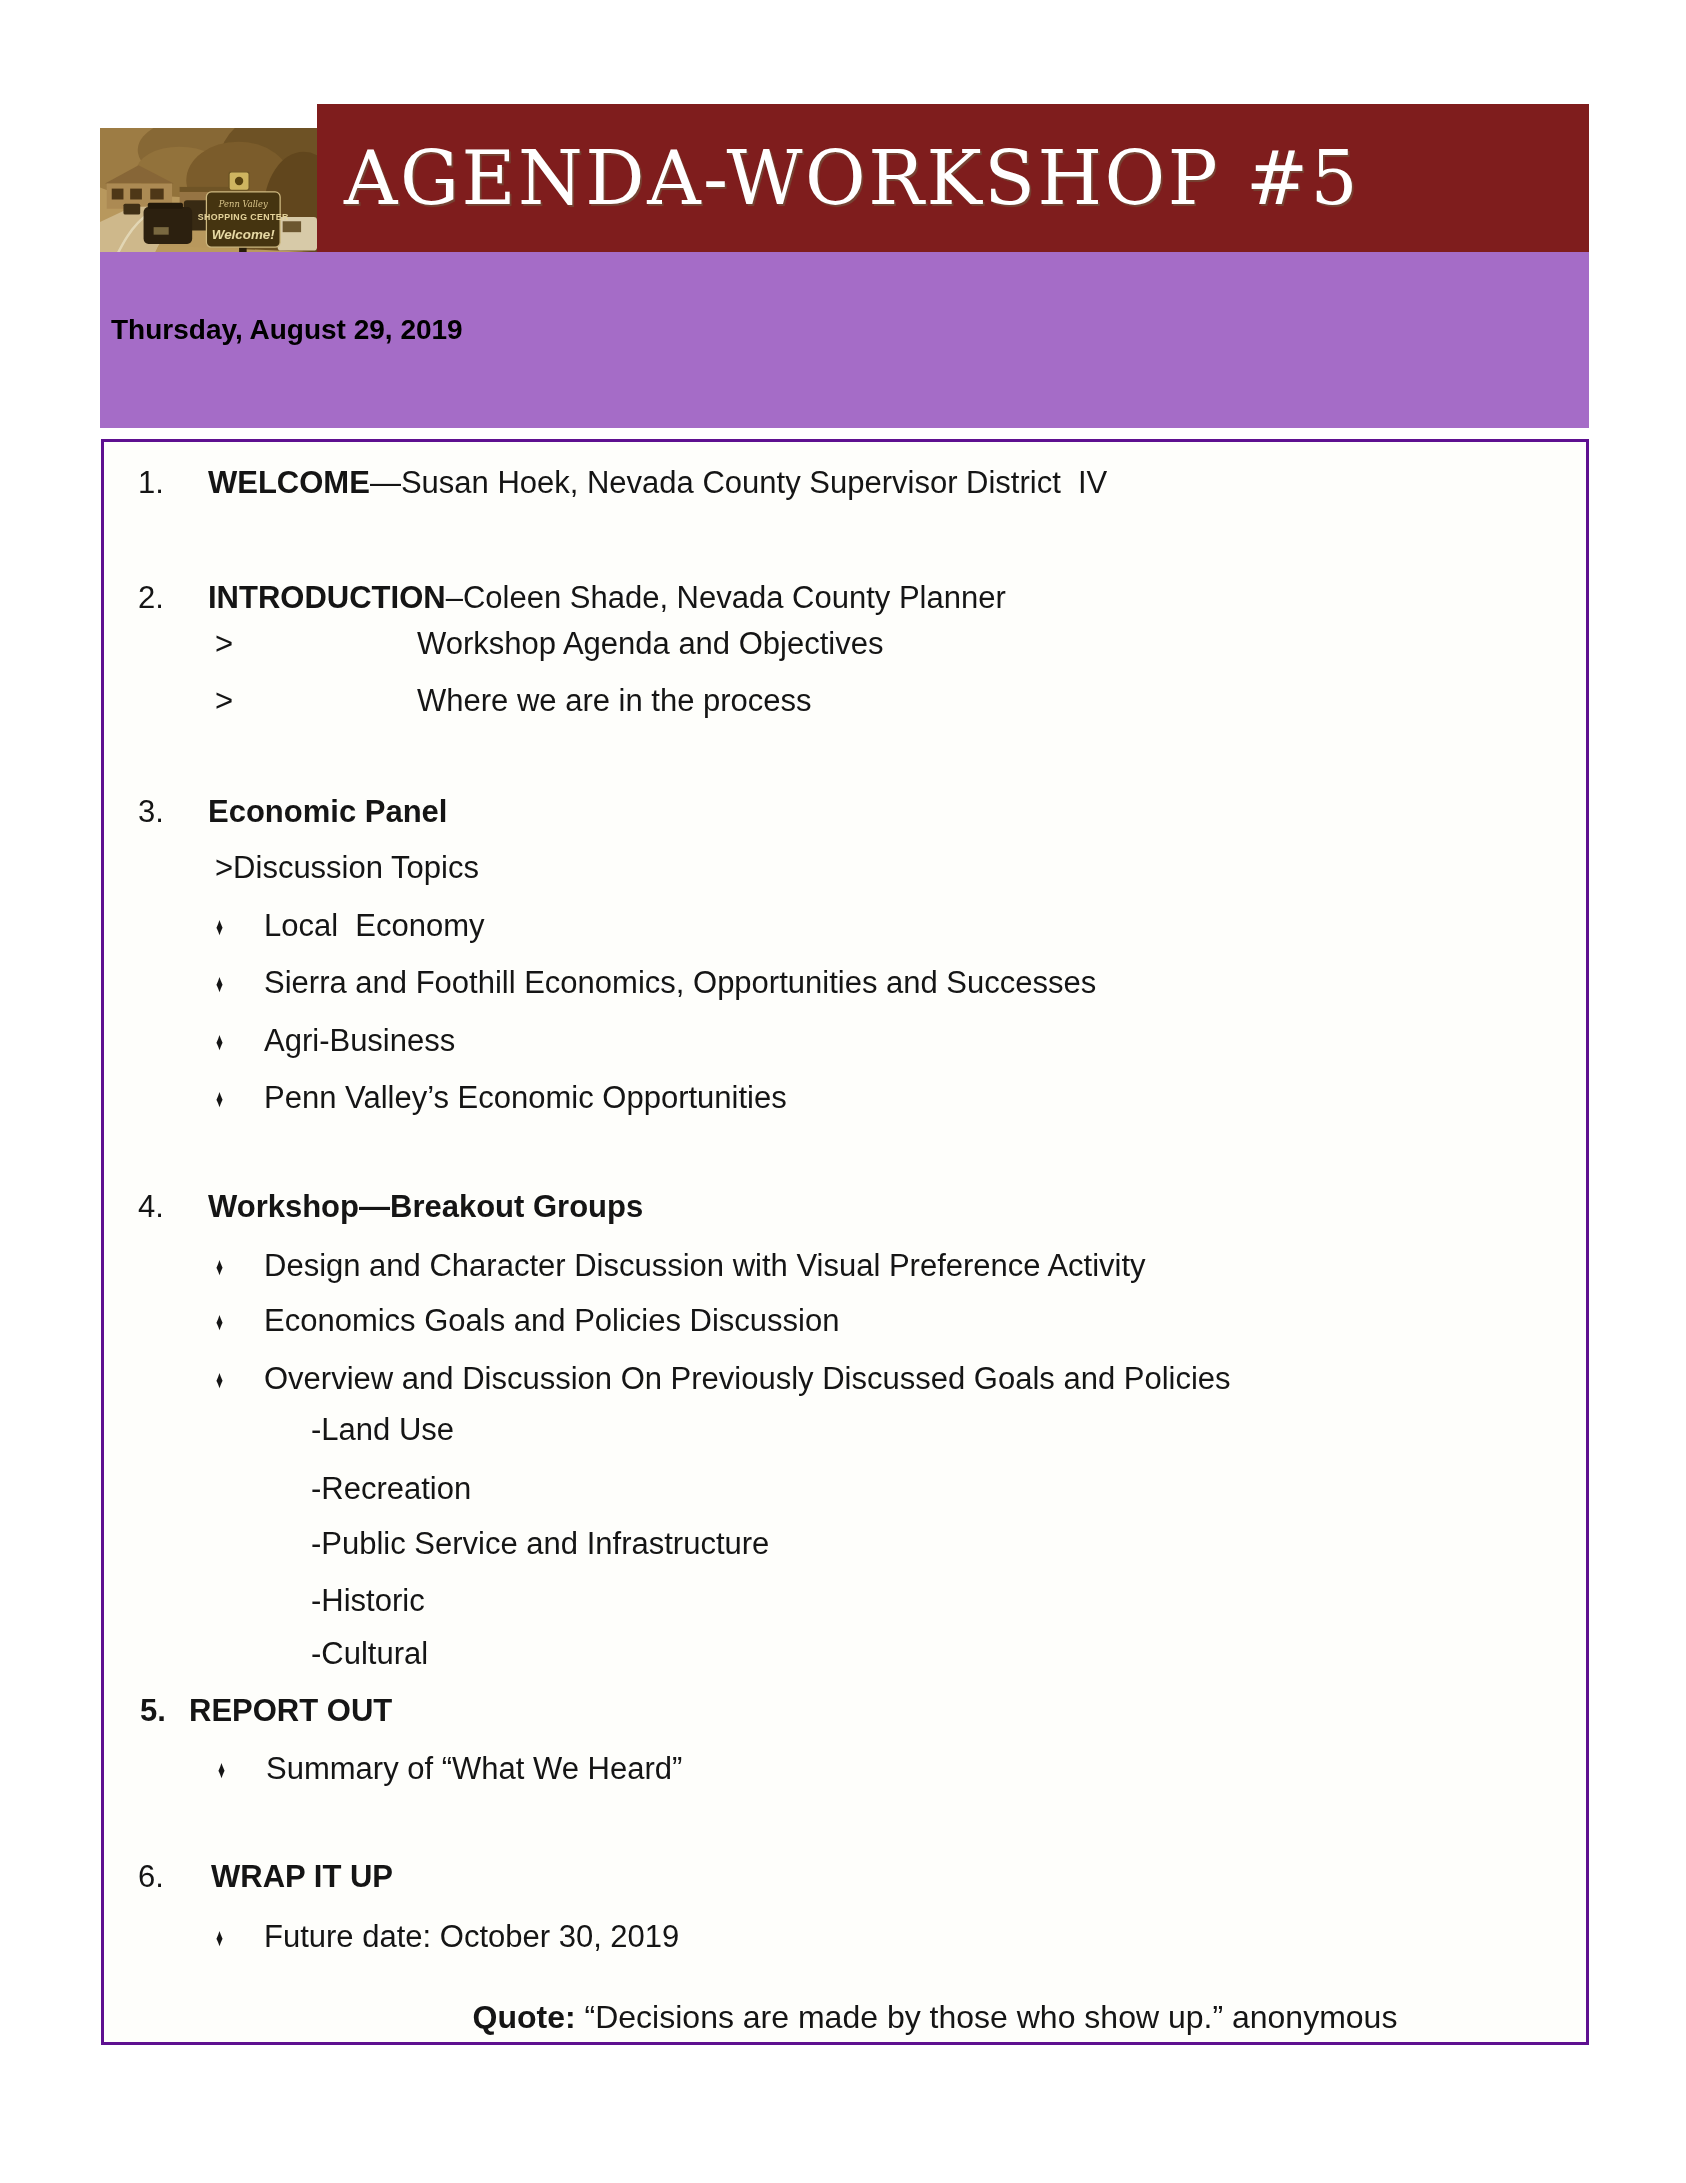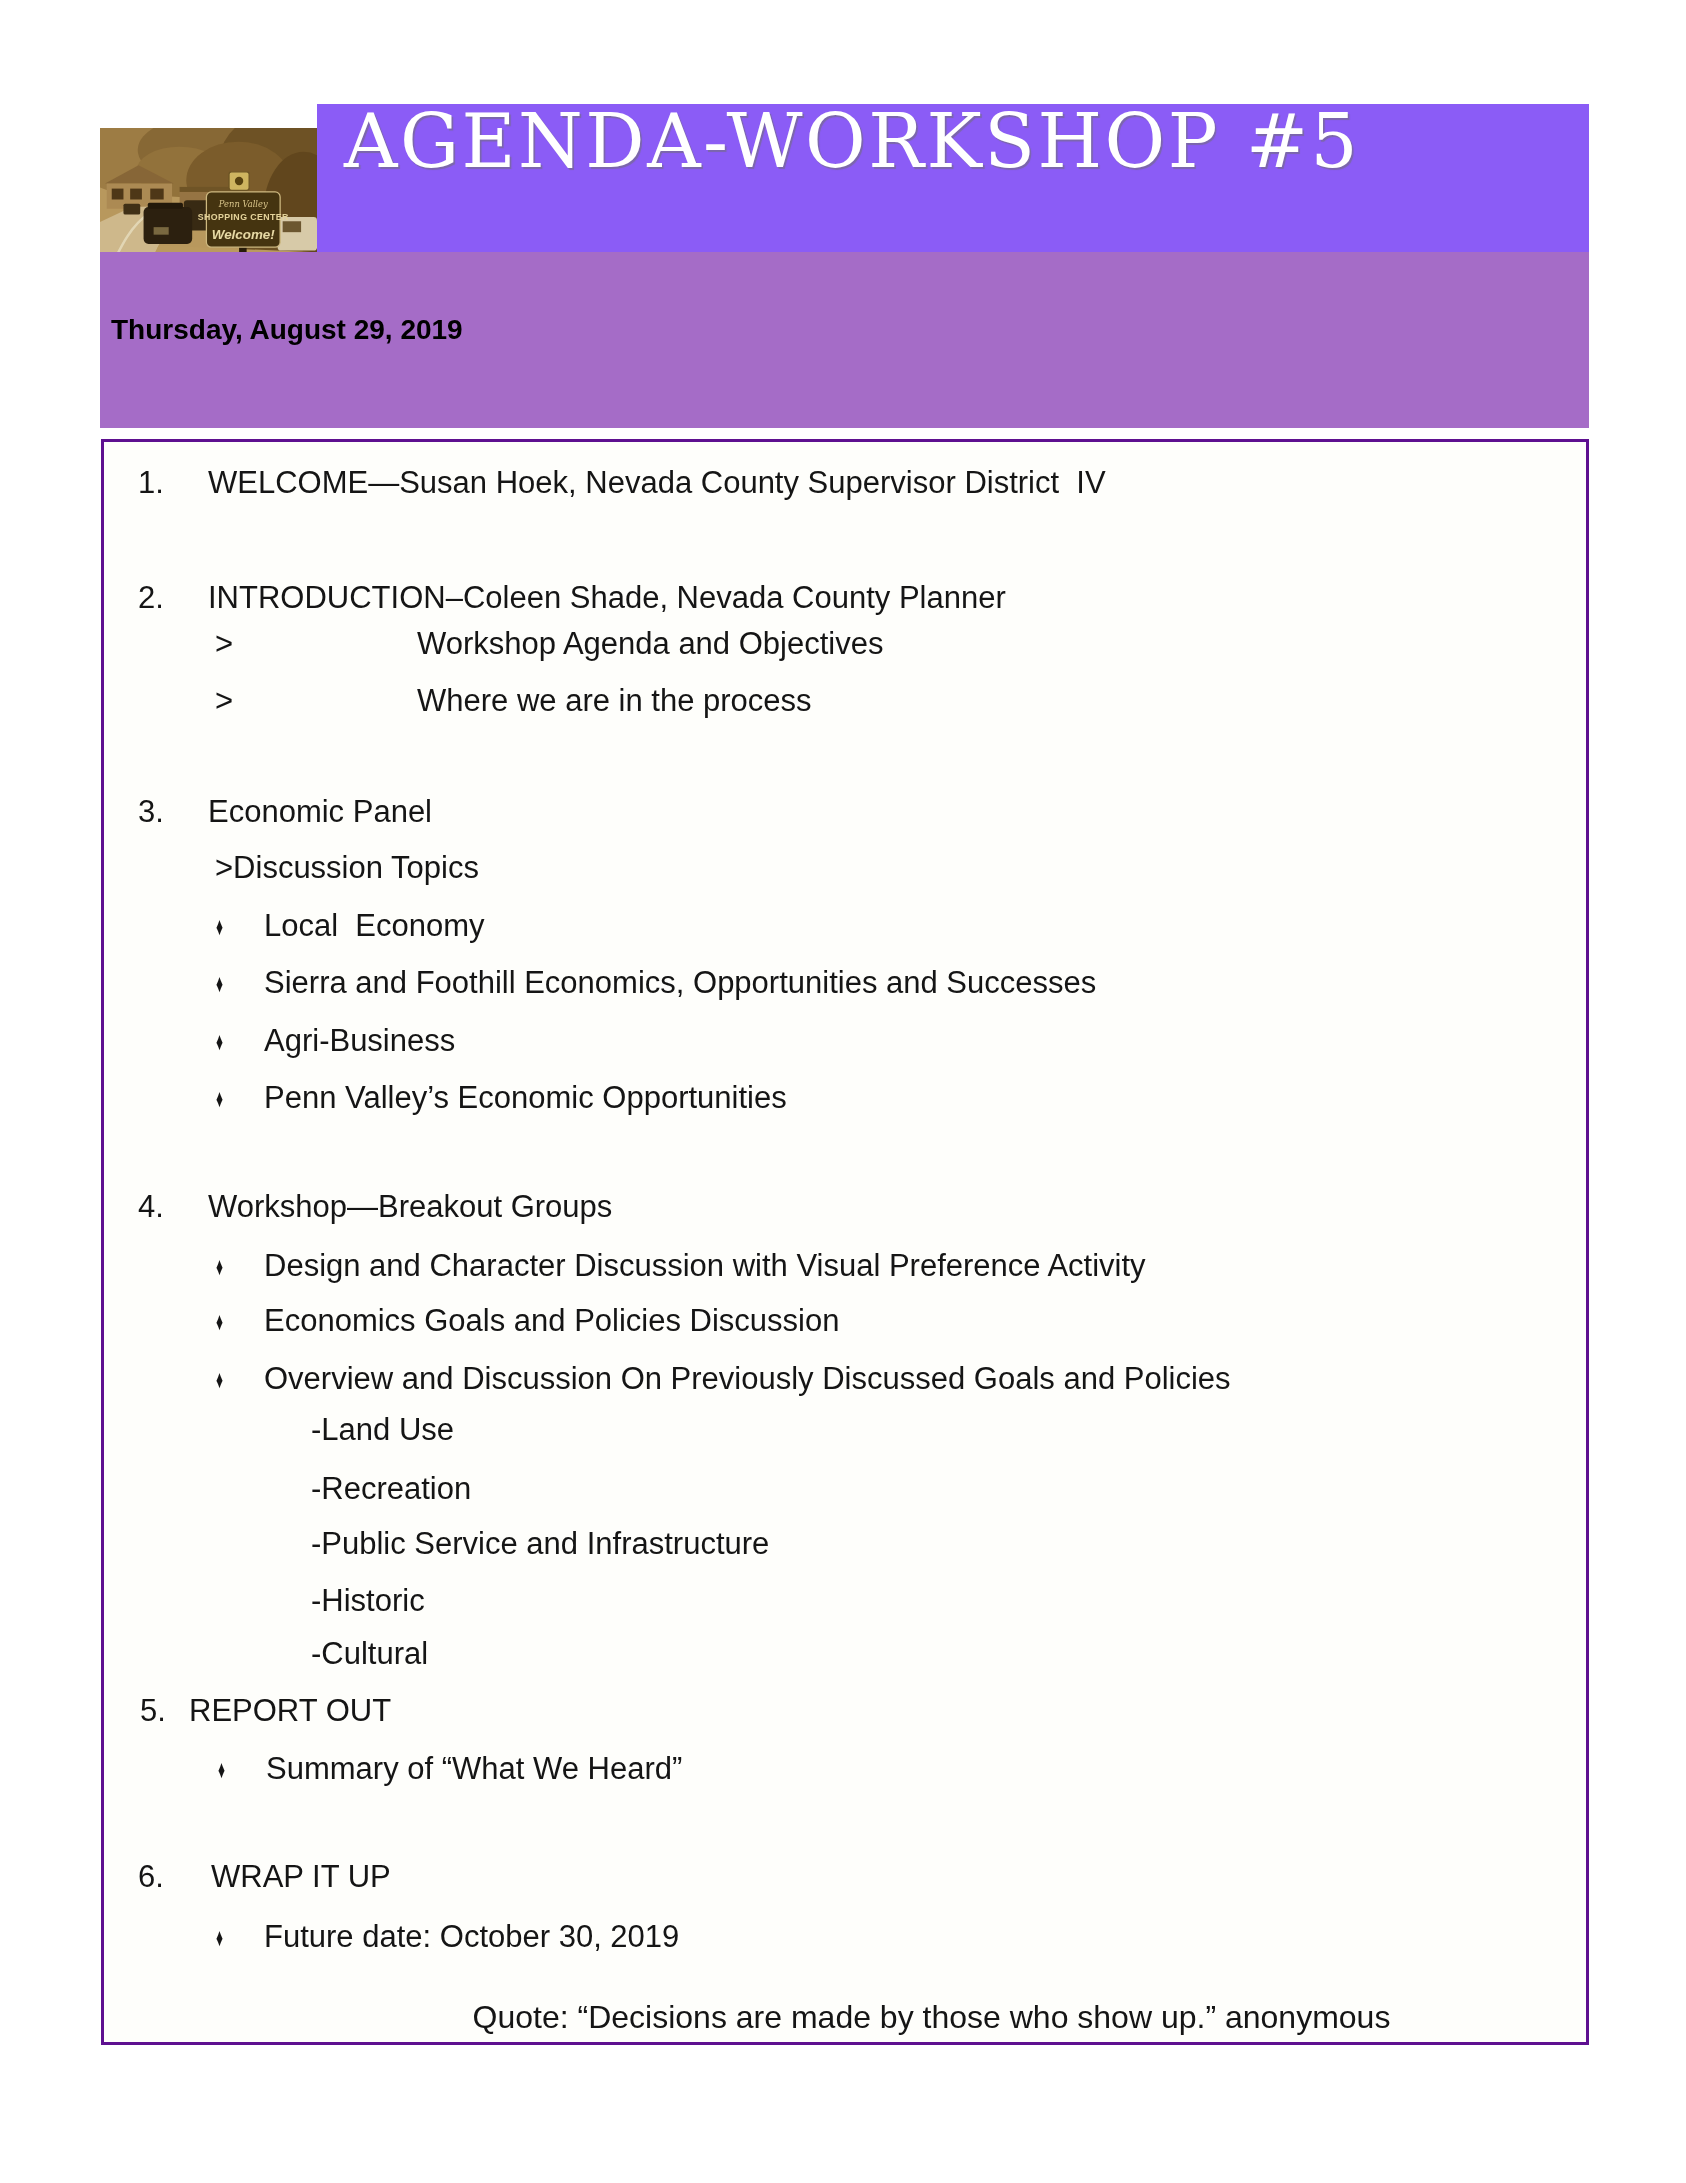--- a/index.html
+++ b/index.html
@@ -3,37 +3,37 @@
 <meta charset="utf-8">
 <style>
   html,body{margin:0;padding:0;}
   body{
     width:1687px;height:2183px;position:relative;background:#ffffff;
     font-family:"Liberation Sans",sans-serif;color:#151515;overflow:hidden;
   }
   
   .header{position:absolute;left:100px;top:104px;width:1489px;height:148px;display:flex;}
   .photo{width:217px;height:148px;flex:0 0 auto;position:relative;overflow:hidden;margin-top:24px;}
-  .green-banner{flex:1;background:#8b5cf6;display:flex;align-items:flex-start;}
+  .green-banner{flex:1;background:#7f1d1d;display:flex;align-items:center;}
   .doc-title{
     font-family:"DejaVu Serif",serif;font-size:74px;line-height:1;
     color:#ffffff;letter-spacing:2.5px;padding-left:27px;white-space:pre;
     text-shadow:1.7px 1.7px 0.8px rgba(105,115,80,.45);
   }
   
   .purple-banner{position:absolute;left:100px;top:252px;width:1489px;height:176px;background:#A56CC7;}
   .pb-line{position:absolute;left:11px;font-size:28px;font-weight:bold;color:#000;line-height:37px;white-space:pre;}
   .pb-underline{text-decoration:underline;text-decoration-thickness:2.5px;text-underline-offset:5px;}
   
   .box{
     position:absolute;left:101px;top:439px;width:1488px;height:1606px;
     border:3.4px solid #5E1090;background:#FEFEFB;box-sizing:border-box;
   }
   .ln{position:absolute;font-size:31px;line-height:39px;white-space:pre;}
-  .ln b{font-weight:normal;}
+  .ln b{font-weight:bold;}
   .num{position:absolute;left:0;top:0;}
   .txt{position:absolute;top:0;}
   .dia{
     position:absolute;left:0;top:0.8px;font-size:25px;
     transform:scaleX(.55);transform-origin:left center;
   }
   .quote-line{font-size:32px;line-height:32px;}
 </style>
 </head>
 <body>

